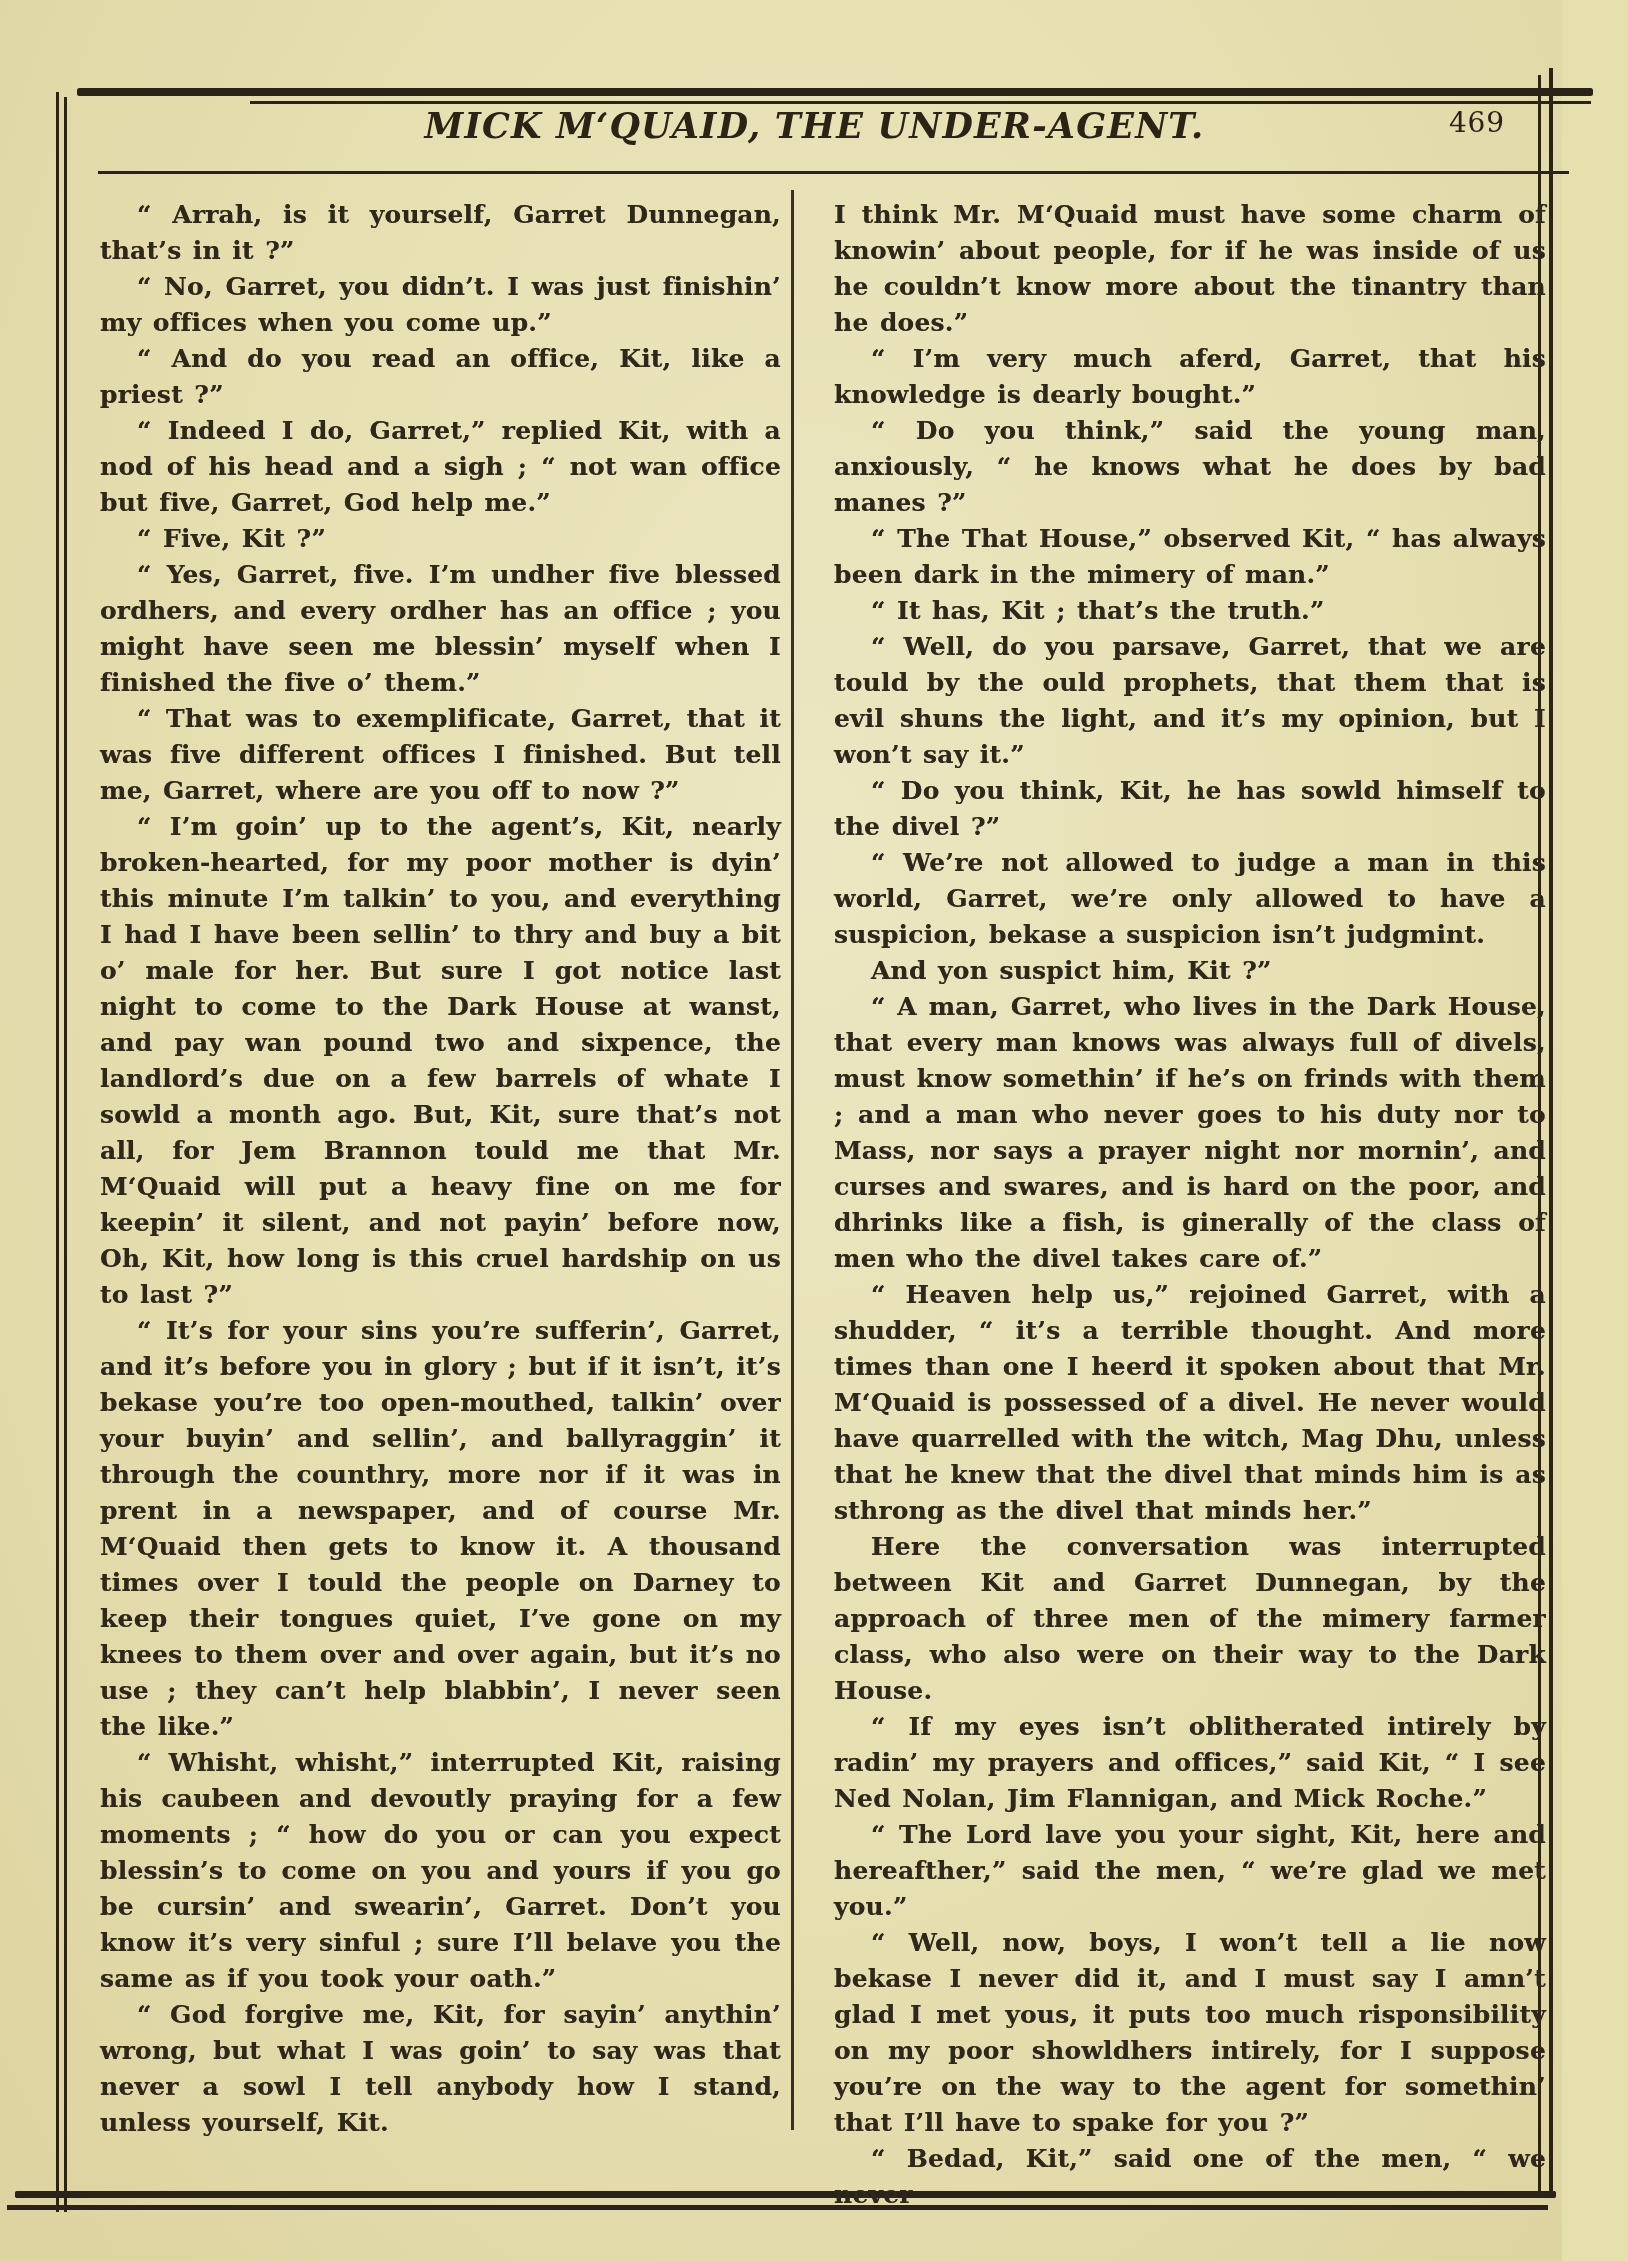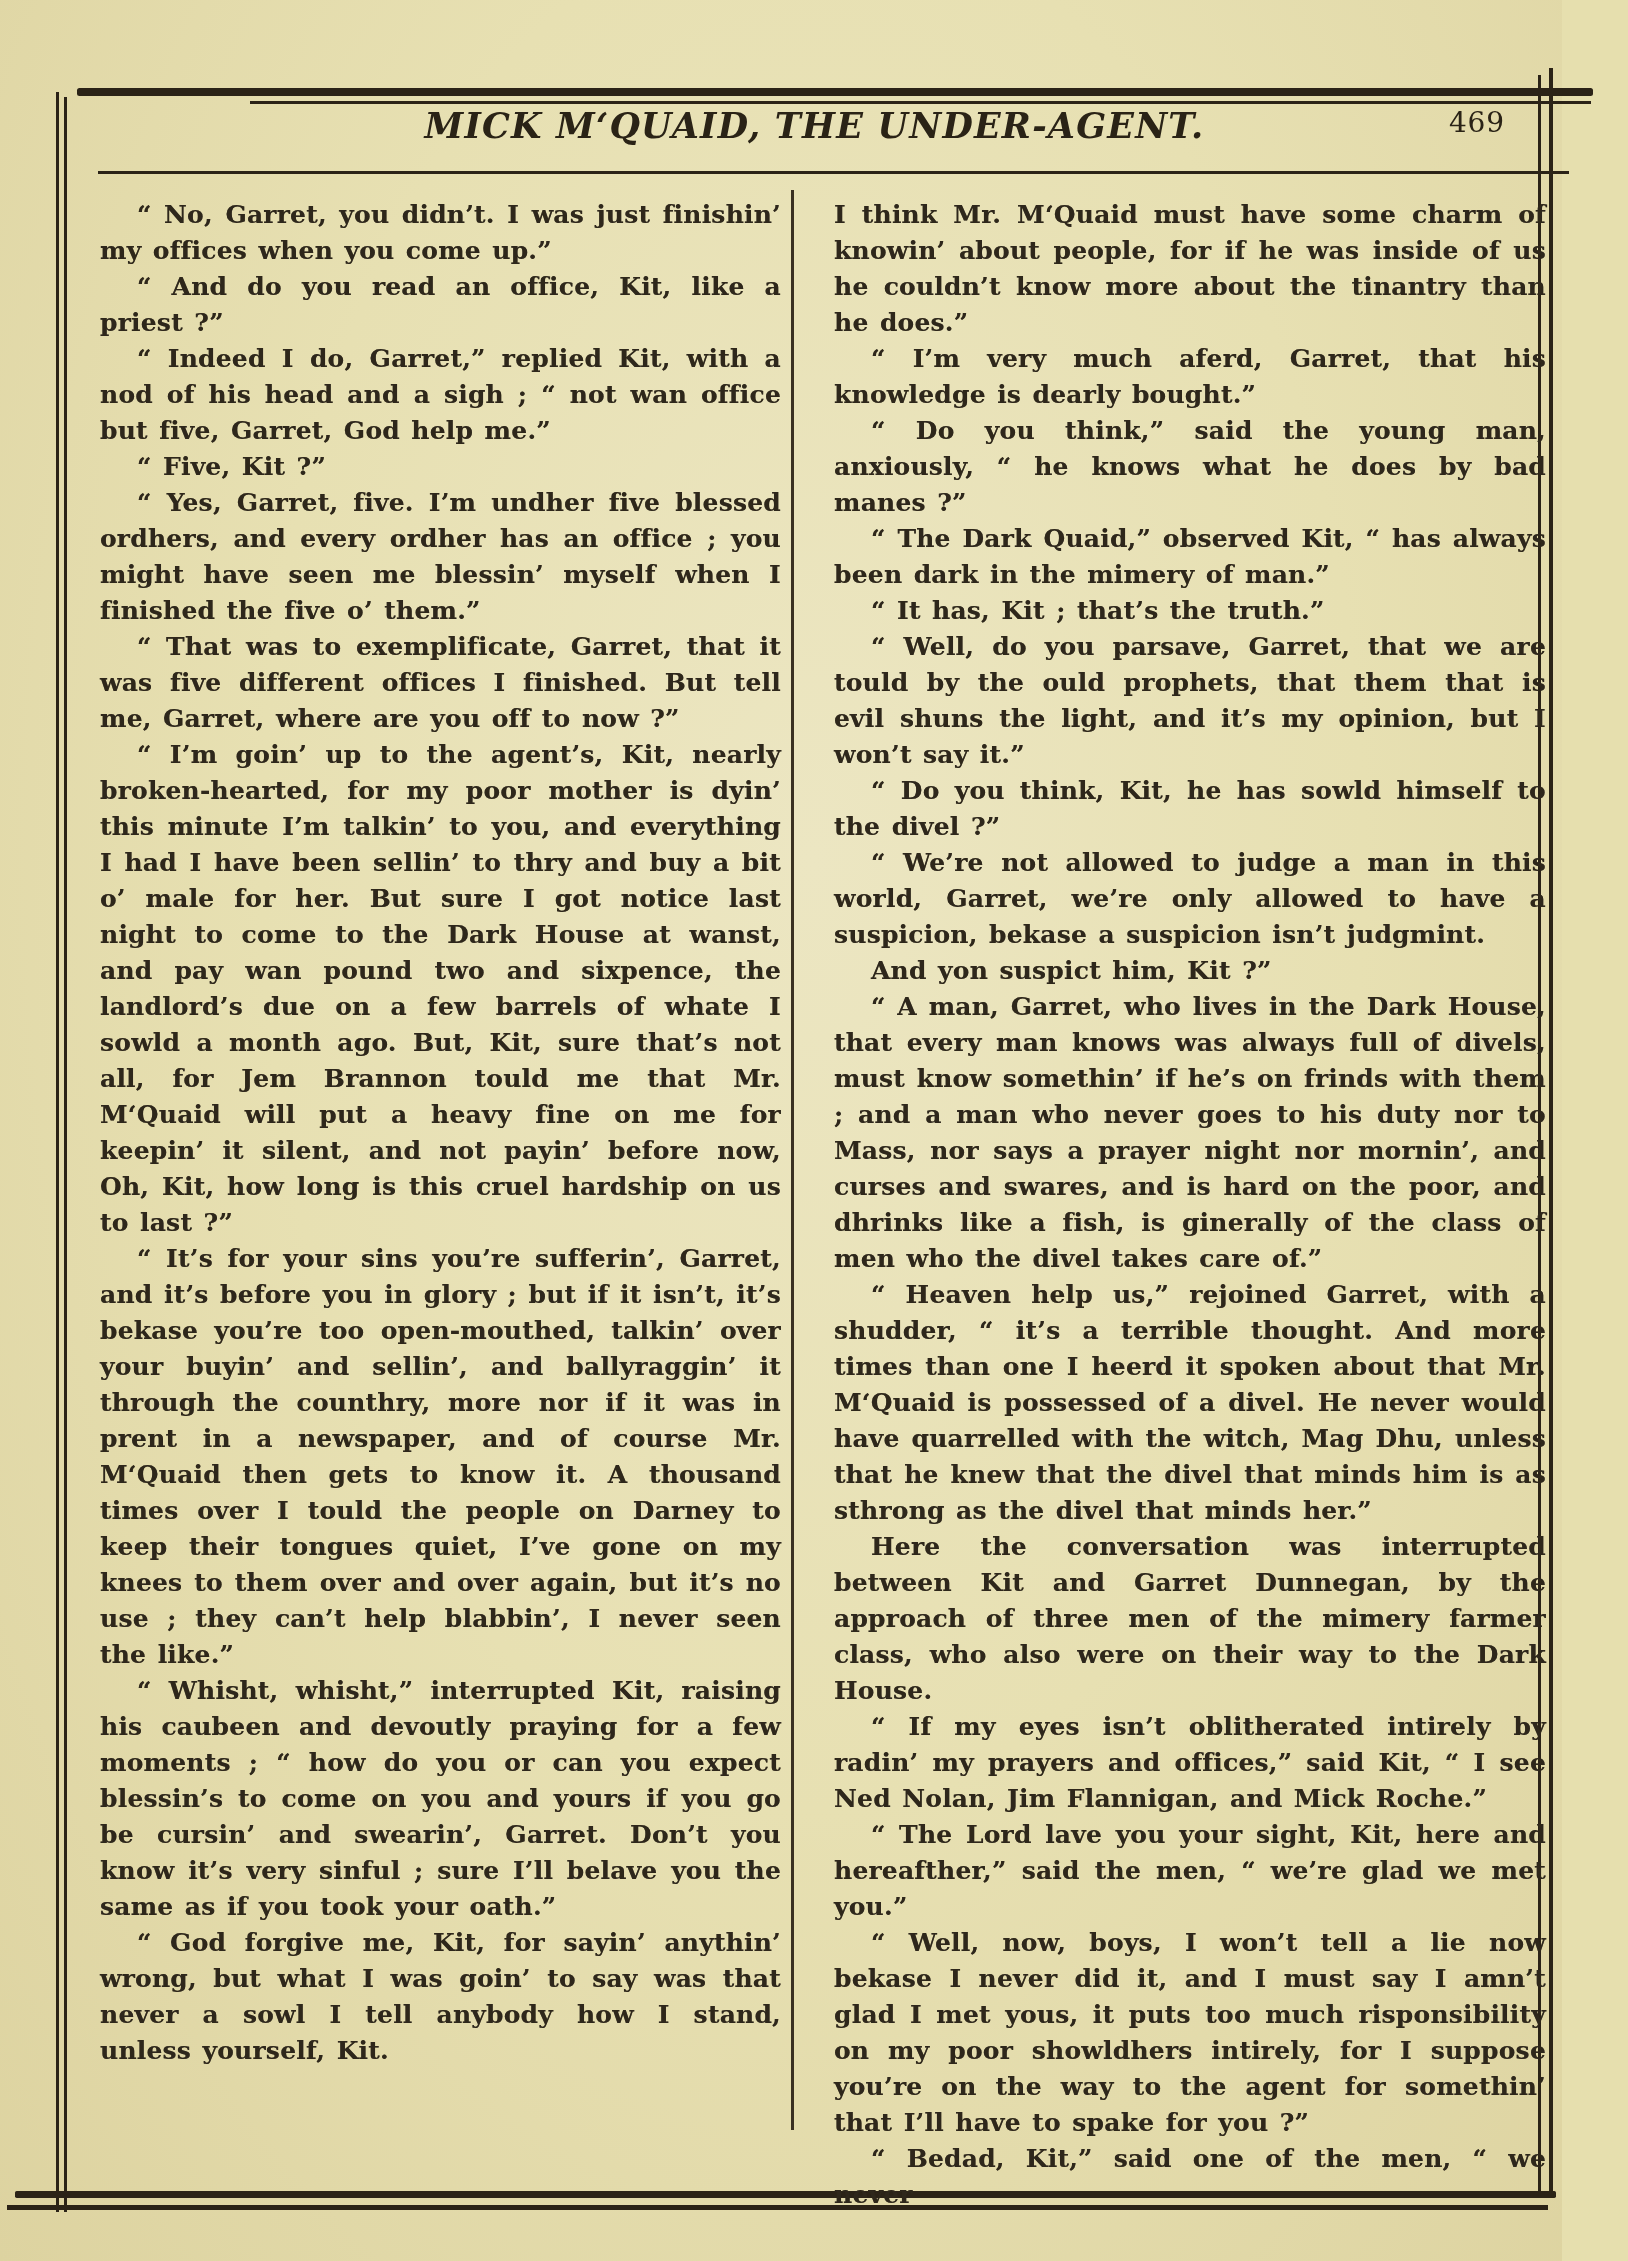--- a/index.html
+++ b/index.html
@@ -67,36 +67,37 @@
   <div class="rule right-border-outer"></div>
   <div class="rule right-border-inner"></div>
   <div class="rule col-divider"></div>
   <div class="rule bottom-rule-1"></div>
   <div class="rule bottom-rule-2"></div>
 
   <div class="title">MICK M‘QUAID, THE UNDER-AGENT.</div>
   <div class="page-number">469</div>
 
   <div class="col col-left">
+      <p>“ Arrah, is it yourself, Garret Dunnegan, that’s in it ?”</p>
       <p>“ No, Garret, you didn’t.  I was just finishin’ my offices when you come up.”</p>
       <p>“ And do you read an office, Kit, like a priest ?”</p>
       <p>“ Indeed I do, Garret,” replied Kit, with a nod of his head and a sigh ; “ not wan office but five, Garret, God help me.”</p>
       <p>“ Five, Kit ?”</p>
       <p>“ Yes, Garret, five.  I’m undher five blessed ordhers, and every ordher has an office ; you might have seen me blessin’ myself when I finished the five o’ them.”</p>
       <p>“ That was to exemplificate, Garret, that it was five different offices I finished.  But tell me, Garret, where are you off to now ?”</p>
       <p>“ I’m goin’ up to the agent’s, Kit, nearly broken-hearted, for my poor mother is dyin’ this minute I’m talkin’ to you, and everything I had I have been sellin’ to thry and buy a bit o’ male for her.  But sure I got notice last night to come to the Dark House at wanst, and pay wan pound two and sixpence, the landlord’s due on a few barrels of whate I sowld a month ago.  But, Kit, sure that’s not all, for Jem Brannon tould me that Mr. M‘Quaid will put a heavy fine on me for keepin’ it silent, and not payin’ before now,  Oh, Kit, how long is this cruel hardship on us to last ?”</p>
       <p>“ It’s for your sins you’re sufferin’, Garret, and it’s before you in glory ; but if it isn’t, it’s bekase you’re too open-mouthed, talkin’ over your buyin’ and sellin’, and ballyraggin’ it through the counthry, more nor if it was in prent in a newspaper, and of course Mr. M‘Quaid then gets to know it.  A thousand times over I tould the people on Darney to keep their tongues quiet, I’ve gone on my knees to them over and over again, but it’s no use ; they can’t help blabbin’, I never seen the like.”</p>
       <p>“ Whisht, whisht,” interrupted Kit, raising his caubeen and devoutly praying for a few moments ; “ how do you or can you expect blessin’s to come on you and yours if you go be cursin’ and swearin’, Garret.  Don’t you know it’s very sinful ; sure I’ll belave you the same as if you took your oath.”</p>
       <p>“ God forgive me, Kit, for sayin’ anythin’ wrong, but what I was goin’ to say was that never a sowl I tell anybody how I stand, unless yourself, Kit.</p>
     </div>
   <div class="col col-right">
       <p class="noindent">I think Mr. M‘Quaid must have some charm of knowin’ about people, for if he was inside of us he couldn’t know more about the tinantry than he does.”</p>
       <p>“ I’m very much aferd, Garret, that his knowledge is dearly bought.”</p>
       <p>“ Do you think,” said the young man, anxiously, “ he knows what he does by bad manes ?”</p>
-      <p>“ The Dark Quaid,” observed Kit, “ has always been dark in the mimery of man.”</p>
+      <p>“ The That House,” observed Kit, “ has always been dark in the mimery of man.”</p>
       <p>“ It has, Kit ; that’s the truth.”</p>
       <p>“ Well, do you parsave, Garret, that we are tould by the ould prophets, that  them  that is evil shuns  the light, and it’s my opinion,  but  I won’t say it.”</p>
       <p>“ Do you think, Kit, he has sowld himself to the divel ?”</p>
       <p>“ We’re not allowed to judge a man in this world, Garret, we’re only allowed to have a suspicion, bekase a suspicion isn’t judgmint.</p>
       <p>And yon suspict him, Kit ?”</p>
       <p>“ A man, Garret, who lives in the Dark House, that every man knows was always full of divels, must know somethin’ if he’s on frinds with them ; and a man who never goes to his duty nor to Mass, nor says a prayer night nor mornin’, and curses and swares, and is hard on the poor, and dhrinks like a fish, is ginerally of the class of men who the divel takes care of.”</p>
       <p>“ Heaven help us,” rejoined Garret, with a shudder, “ it’s a terrible thought.  And more times than one I heerd it spoken about that Mr. M‘Quaid is possessed of a divel.  He never would have quarrelled with the witch, Mag Dhu, unless that he knew that the divel that minds him is as sthrong as the divel that minds her.”</p>
       <p>Here the conversation was interrupted between Kit and Garret Dunnegan, by the approach of three men of the mimery farmer class, who also were on their way to the Dark House.</p>
       <p>“ If my eyes isn’t oblitherated intirely by radin’ my prayers and offices,” said Kit, “ I see Ned Nolan, Jim Flannigan, and Mick Roche.”</p>
       <p>“ The Lord lave you your sight, Kit, here and hereafther,” said the men, “ we’re glad we met you.”</p>

